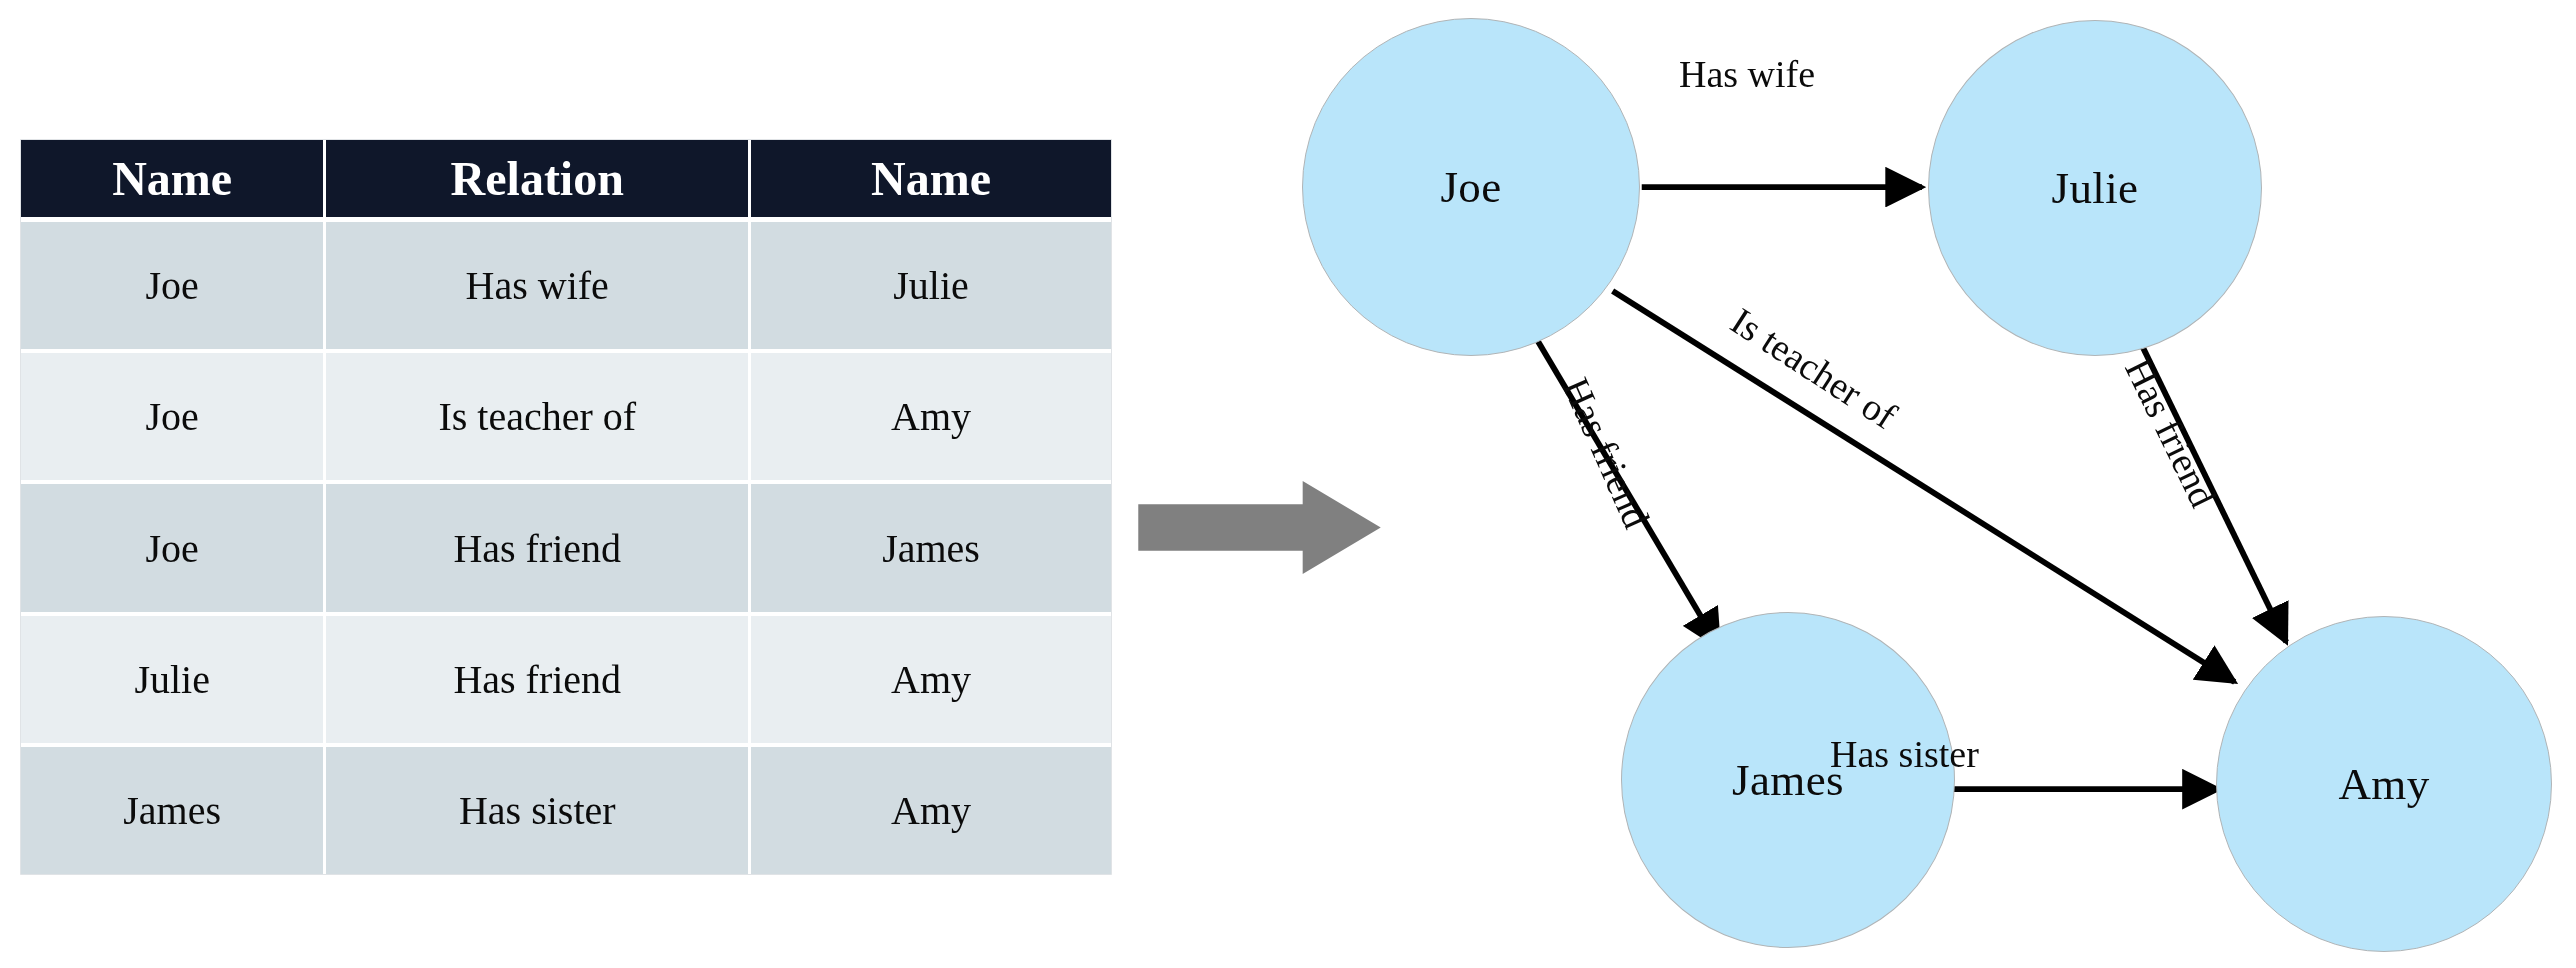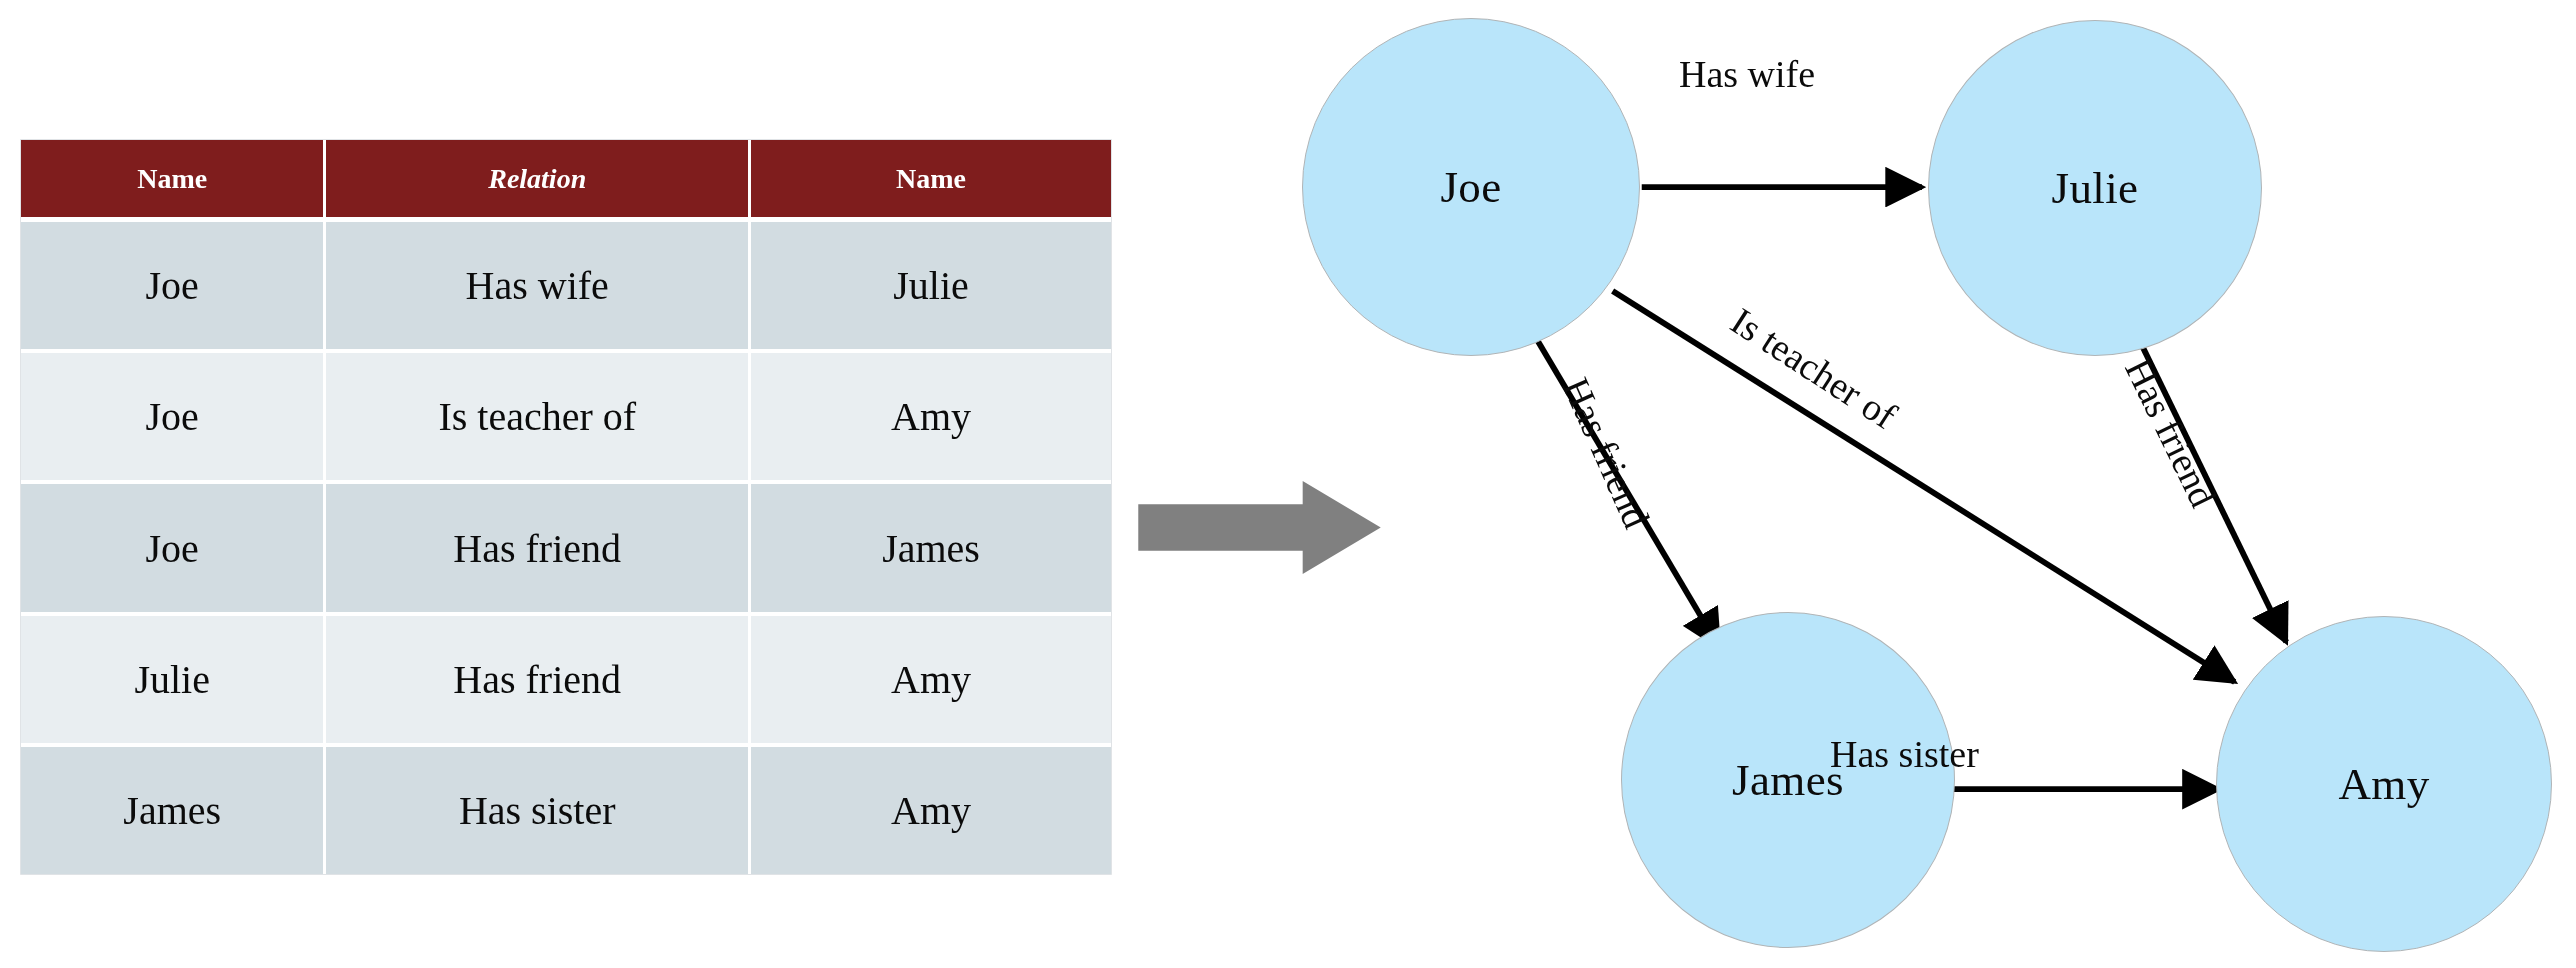--- a/index.html
+++ b/index.html
@@ -7,24 +7,24 @@
        font-family:"Liberation Serif","DejaVu Serif",serif;}
 
   
   #kg-table{
     position:absolute; left:21px; top:140px; width:1090px; height:734px;
     border-collapse:separate; border-spacing:0;
     background:#ffffff;
     box-shadow:0 0 0 0.8px #d9dde0;
   }
   #kg-table .hdr-row th{
-    background:#7f1d1d;
+    background:#0f172a;
     color:#ffffff;
     font-weight:bold;
-    font-size:28px;
+    font-size:48px;
     line-height:1;
     text-align:center;
     vertical-align:middle;
     height:77px;
     padding:0;
     border-right:3.3px solid #ffffff;
     border-bottom:5.8px solid #ffffff;
   }
   #kg-table .hdr-row th:last-child{border-right:none;}
   #kg-table td{
@@ -35,21 +35,21 @@
     height:121px;
     padding:0;
     border-right:3.3px solid #ffffff;
     border-bottom:4.2px solid #ffffff;
   }
   #kg-table td:last-child{border-right:none;}
   #kg-table tr.row-a td{background:#d2dce1;}
   #kg-table tr.row-b td{background:#e9eef1;}
   #kg-table tbody tr:last-child td{border-bottom:none;}
   .col-1{width:304px;}
-  .col-2{width:424px;font-style:italic;}
+  .col-2{width:424px;}
   .col-3{width:362px;}
 
   
   #transform-arrow{
     position:absolute; left:1138px; top:481px; width:243px; height:93px;
   }
 
   
   #graph{
     position:absolute; left:1248px; top:0px; width:1328px; height:968px;

